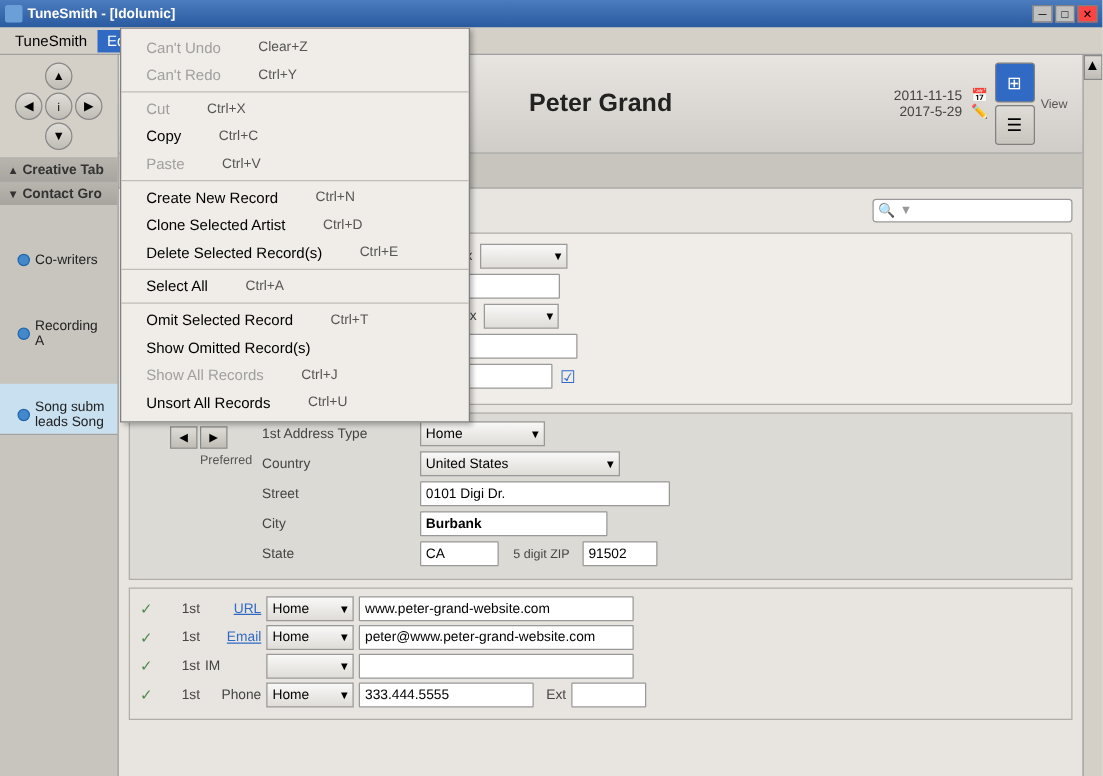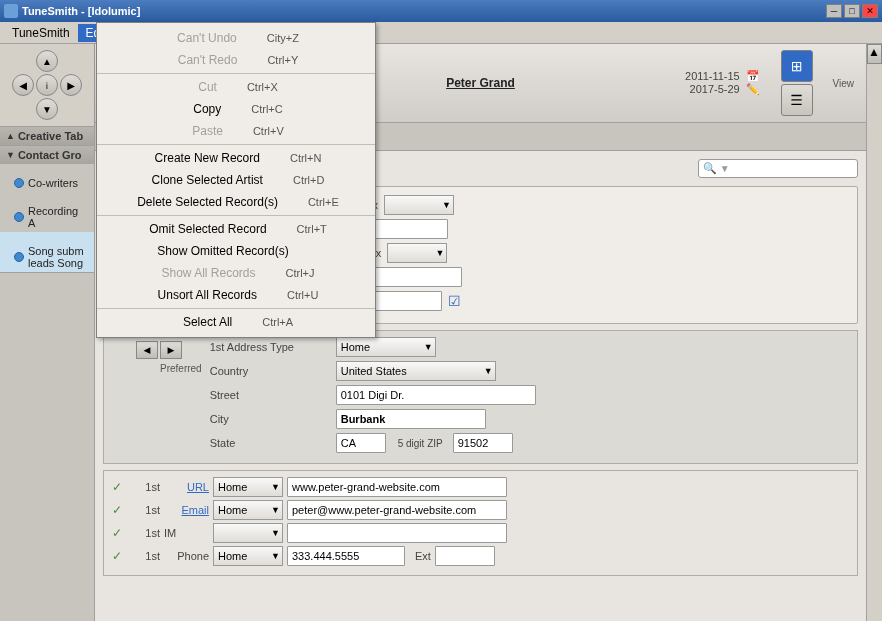--- a/index.html
+++ b/index.html
@@ -52,21 +52,21 @@
       box-shadow: 2px 2px 4px rgba(0,0,0,0.3);
       z-index: 1000;
       min-width: 280px;
       padding: 2px 0;
     }
     .menu-section { padding: 2px 0; border-bottom: 1px solid #c0bdb5; }
     .menu-section:last-child { border-bottom: none; }
     .menu-row {
       display: flex;
       align-items: center;
-      justify-content: center;
+      justify-content: flex-start;
       padding: 2px 16px 2px 20px;
       height: 22px;
       cursor: pointer;
     }
     .menu-row.disabled { color: #a0a0a0; cursor: default; }
     .menu-row-label { font-size: 12px; }
     .menu-row-shortcut { font-size: 11px; color: #555; margin-left: 30px; }
 
     
     .sidebar {
@@ -90,20 +90,21 @@
       gap: 3px;
     }
     .sidebar-item {
       padding: 13px 8px 3px 14px;
       font-size: 11px;
       cursor: pointer;
       color: #222;
       display: flex;
       align-items: center;
       gap: 4px;
+      margin-top: 25px;
     }
     .sidebar-item.active { background: #c8e0f0; }
     .dot-icon { width: 10px; height: 10px; border-radius: 50%; border: 1px solid #666; background: #ddd; flex-shrink: 0; }
     .dot-icon.blue { background: #4488cc; border-color: #2266aa; }
 
     
     .content {
       flex: 1;
       display: flex;
       flex-direction: column;
@@ -112,21 +113,21 @@
 
     
     .contact-header {
       background: linear-gradient(to bottom, #e8e5e0, #d0cdc8);
       padding: 6px 12px;
       display: flex;
       align-items: center;
       justify-content: space-between;
       border-bottom: 1px solid #a0a0a0;
     }
-    .contact-name { font-size: 12px; font-weight: bold; color: #222; text-decoration: underline; }
+    .contact-name { font-size: 20px; font-weight: bold; color: #222; }
     .contact-dates { font-size: 11px; color: #444; text-align: right; }
     .view-btn {
       width: 32px; height: 32px;
       background: linear-gradient(to bottom, #e0ddd8, #c8c5be);
       border: 1px solid #808080;
       border-radius: 3px;
       display: flex; align-items: center; justify-content: center;
       cursor: pointer;
       font-size: 14px;
     }
@@ -275,21 +276,21 @@
   <div class="menu-item">TuneSmith</div>
   <div class="menu-item active">Edit</div>
   <div class="menu-item">Format</div>
   <div class="menu-item">Help</div>
 
   <div class="dropdown-menu">
 
     <div class="menu-section">
       <div class="menu-row disabled">
         <span class="menu-row-label">Can't Undo</span>
-        <span class="menu-row-shortcut">City+Z</span>
+        <span class="menu-row-shortcut">Clear+Z</span>
       </div>
       <div class="menu-row disabled">
         <span class="menu-row-label">Can't Redo</span>
         <span class="menu-row-shortcut">Ctrl+Y</span>
       </div>
     </div>
 
     <div class="menu-section">
       <div class="menu-row disabled">
         <span class="menu-row-label">Cut</span>
@@ -315,41 +316,41 @@
         <span class="menu-row-shortcut">Ctrl+D</span>
       </div>
       <div class="menu-row">
         <span class="menu-row-label">Delete Selected Record(s)</span>
         <span class="menu-row-shortcut">Ctrl+E</span>
       </div>
     </div>
 
     <div class="menu-section">
       <div class="menu-row">
+        <span class="menu-row-label">Select All</span>
+        <span class="menu-row-shortcut">Ctrl+A</span>
+      </div>
+    </div>
+
+    <div class="menu-section">
+      <div class="menu-row">
         <span class="menu-row-label">Omit Selected Record</span>
         <span class="menu-row-shortcut">Ctrl+T</span>
       </div>
       <div class="menu-row">
         <span class="menu-row-label">Show Omitted Record(s)</span>
         <span class="menu-row-shortcut"></span>
       </div>
       <div class="menu-row disabled">
         <span class="menu-row-label">Show All Records</span>
         <span class="menu-row-shortcut">Ctrl+J</span>
       </div>
       <div class="menu-row">
         <span class="menu-row-label">Unsort All Records</span>
         <span class="menu-row-shortcut">Ctrl+U</span>
-      </div>
-    </div>
-
-    <div class="menu-section">
-      <div class="menu-row">
-        <span class="menu-row-label">Select All</span>
-        <span class="menu-row-shortcut">Ctrl+A</span>
       </div>
     </div>
   </div>
 </div>
 
 <div style="display:flex; height: calc(621px - 44px); overflow:hidden;">
 
   <div style="display:flex; flex-direction:column; width:95px; background:#c8c5be; border-right:1px solid #999;">
 
     <div style="padding:6px 4px; border-bottom:1px solid #a0a0a0; background:#d4d0c8;">
@@ -396,21 +397,21 @@
     </div>
   </div>
 
   <div class="content">
 
     <div class="contact-header">
       <div style="flex:1;"></div>
       <div style="text-align:center; flex:2;">
         <div class="contact-name">Peter Grand</div>
       </div>
-      <div style="flex:1; display:flex; align-items:center; justify-content:flex-end; gap:20px;">
+      <div style="flex:1; display:flex; align-items:center; justify-content:flex-end; gap:5px;">
         <div style="text-align:right;">
           <div class="contact-dates">
             <span>2011-11-15</span>
             <span style="margin-left:4px; font-size:11px; cursor:pointer;">📅</span>
           </div>
           <div class="contact-dates">
             <span>2017-5-29</span>
             <span style="margin-left:4px; font-size:11px; cursor:pointer;">✏️</span>
           </div>
         </div>
@@ -519,21 +520,21 @@
             <div class="form-row">
               <div class="form-label" style="width:120px;">Street</div>
               <input class="form-input" style="width: 200px;" value="0101 Digi Dr.">
             </div>
             <div class="form-row">
               <div class="form-label" style="width:120px;">City</div>
               <input class="form-input" style="width: 150px; font-weight: bold;" value="Burbank">
             </div>
             <div class="form-row">
               <div class="form-label" style="width:120px;">State</div>
-              <input class="form-input" style="width: 50px;" value="CA">
+              <input class="form-input" style="width: 63px;" value="CA">
               <span style="font-size:10px;color:#444;margin-left:6px;">5 digit ZIP</span>
               <input class="form-input" style="width: 60px; margin-left: 4px;" value="91502">
             </div>
           </div>
         </div>
       </div>
 
       <div class="contact-section">
 
         <div class="contact-row">
@@ -578,21 +579,21 @@
         <div class="contact-row">
           <span class="check-icon">✓</span>
           <span style="font-size:11px;color:#444;width:30px;text-align:right;">1st</span>
           <span style="font-size:11px;color:#444;width:45px;text-align:right;">Phone</span>
           <div class="select-wrapper">
             <select style="width:70px;">
               <option>Home</option>
             </select>
             <span class="select-arrow">▼</span>
           </div>
-          <input class="form-input" style="width: 118px;" value="333.444.5555">
+          <input class="form-input" style="width: 140px;" value="333.444.5555">
           <span style="font-size:11px;color:#444;margin-left:6px;">Ext</span>
           <input class="form-input" style="width: 60px;" value="">
         </div>
       </div>
     </div>
   </div>
 
   <div class="scroll-track">
     <div style="height:20px;background:linear-gradient(to bottom,#e0ddd8,#c0bdb6);border:1px solid #888;cursor:pointer;margin-top:0;">▲</div>
   </div>

